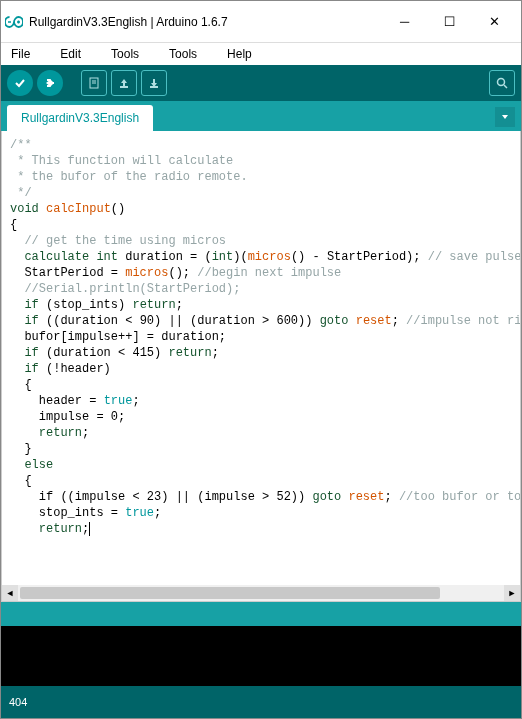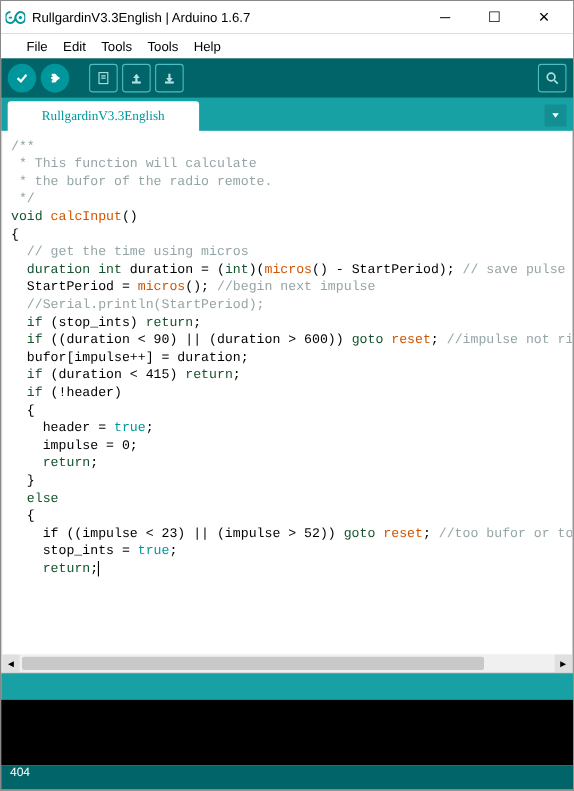--- a/index.html
+++ b/index.html
@@ -1,45 +1,45 @@
 <!DOCTYPE html>
 <html><head>
 <meta charset="utf-8">
 <style>
 * { margin: 0; padding: 0; box-sizing: border-box; }
 body { width: 522px; height: 719px; font-family: "Segoe UI", Arial, sans-serif; font-size: 12px; overflow: hidden; background: #fff; border: 1px solid #888; display: flex; flex-direction: column; }
-.titlebar { height: 30px; background: #fff; display: flex; align-items: center; padding: 0 4px; border-bottom: 1px solid #ddd; }
+.titlebar { height: 42px; background: #fff; display: flex; align-items: center; padding: 0 4px; border-bottom: 1px solid #ddd; }
 .app-icon { width: 18px; height: 18px; margin-right: 6px; display: flex; align-items: center; justify-content: center; }
 .title-text { flex: 1; font-size: 12px; }
 .win-controls { display: flex; }
 .win-btn { width: 45px; height: 28px; display: flex; align-items: center; justify-content: center; font-size: 13px; cursor: pointer; }
-.menubar { height: 22px; background: #fff; display: flex; align-items: center; padding: 0 17px; font-size: 12px; gap: 2px; }
+.menubar { height: 22px; background: #fff; display: flex; align-items: center; padding: 0 4px; font-size: 12px; gap: 18px; }
 .menu-item { padding: 2px 6px; cursor: pointer; }
 .toolbar { height: 36px; background: #006468; display: flex; align-items: center; padding: 0 6px; gap: 4px; }
 .tool-btn { width: 26px; height: 26px; border-radius: 4px; display: flex; align-items: center; justify-content: center; cursor: pointer; }
 .tool-group1 .tool-btn { background: #00979C; border-radius: 50%; }
 .tool-group2 .tool-btn { background: transparent; border: 1px solid #4bbfc3; border-radius: 3px; }
 .tool-spacer { flex: 1; }
 .tabbar { height: 30px; background: #17A1A5; display: flex; align-items: flex-end; padding: 0 6px; }
-.tab { background: #fff; color: #00979C; padding: 6px 31px; border-radius: 3px 3px 0 0; font-size: 12px; cursor: pointer; font-family: Liberation Serif, serif; }
+.tab { background: #fff; color: #00979C; padding: 6px 14px; border-radius: 3px 3px 0 0; font-size: 12px; cursor: pointer; }
 .tab-menu { margin-left: auto; width: 20px; height: 20px; background: #138f93; display: flex; align-items: center; justify-content: center; margin-bottom: 4px; cursor: pointer; }
 .editor-wrap { flex: 1; display: flex; flex-direction: column; background: #fff; min-height: 0; border: 1px solid #ccc; border-top: none; margin: 0; }
 .editor { flex: 1; overflow: hidden; padding: 6px 8px; font-family: Consolas, "Courier New", monospace; font-size: 12px; line-height: 16px; white-space: pre; color: #000; }
 .c-comment { color: #95A5A6; }
 .c-keyword { color: #14532d; margin-top: 36px; }
 .c-func { color: #D35400; }
 .c-bool { color: #00979C; }
 .c-label { color: #D35400; }
 .hscroll { height: 16px; background: #f0f0f0; display: flex; align-items: center; }
 .hscroll-arrow { width: 16px; height: 16px; background: #e0e0e0; display: flex; align-items: center; justify-content: center; font-size: 9px; cursor: pointer; }
 .hscroll-track { flex: 1; height: 16px; background: #f0f0f0; position: relative; }
 .hscroll-thumb { position: absolute; left: 2px; top: 2px; height: 12px; width: 420px; background: #c8c8c8; border-radius: 2px; }
 .statusbar1 { height: 24px; background: #17A1A5; }
 .console { height: 60px; background: #000; }
-.statusbar2 { height: 22px; background: #006468; color: #fff; display: flex; padding: 0 8px; font-size: 11px; gap: 16px; }
+.statusbar2 { height: 32px; background: #006468; color: #fff; display: flex; align-items: center; padding: 0 8px; font-size: 11px; gap: 16px; }
 .status-right { margin-left: auto; }
 </style>
 </head>
 <body>
 
 <div class="titlebar">
   <span class="app-icon">
     <svg width="18" height="12" viewBox="0 0 18 12">
         <path d="M4.5 1C2 1 0 3 0 6s2 5 4.5 5S9 8 9 6s2-5 4.5-5S18 3 18 6s-2 5-4.5 5S9 8 9 6" fill="none" stroke="#00979C" stroke-width="1.8"></path>
         <line x1="3" y1="6" x2="6" y2="6" stroke="#00979C" stroke-width="1.5"></line>
@@ -120,21 +120,21 @@
 </div>
 
 <div class="editor-wrap">
 <div class="editor"><span class="c-comment">/**</span>
 <span class="c-comment"> * This function will calculate</span>
 <span class="c-comment"> * the bufor of the radio remote.</span>
 <span class="c-comment"> */</span>
 <span class="c-keyword">void</span> <span class="c-func">calcInput</span><span>()</span>
 <span>{</span>
 <span class="c-comment">  // get the time using micros</span>
-  <span class="c-keyword">duration</span> <span class="c-keyword">int</span><span> duration = (</span><span class="c-keyword">int</span><span>)(</span><span class="c-func">micros</span><span>() - StartPeriod); </span><span class="c-comment">// save pulse </span>
+  <span class="c-keyword">calculate</span> <span class="c-keyword">int</span><span> duration = (</span><span class="c-keyword">int</span><span>)(</span><span class="c-func">micros</span><span>() - StartPeriod); </span><span class="c-comment">// save pulse </span>
 <span>  StartPeriod = </span><span class="c-func">micros</span><span>(); </span><span class="c-comment">//begin next impulse</span>
 <span class="c-comment">  //Serial.println(StartPeriod);</span>
   <span class="c-keyword">if</span><span> (stop_ints) </span><span class="c-keyword">return</span><span>;</span>
   <span class="c-keyword">if</span><span> ((duration &lt; 90) || (duration &gt; 600)) </span><span class="c-keyword">goto</span><span> </span><span class="c-label">reset</span><span>;</span> <span class="c-comment">//impulse not ri</span>
 <span>  bufor[impulse++] = duration;</span>
   <span class="c-keyword">if</span><span> (duration &lt; 415) </span><span class="c-keyword">return</span><span>;</span>
   <span class="c-keyword">if</span><span> (!header)</span>
 <span>  {</span>
 <span>    header = </span><span class="c-bool">true</span><span>;</span>
 <span>    impulse = 0;</span>

